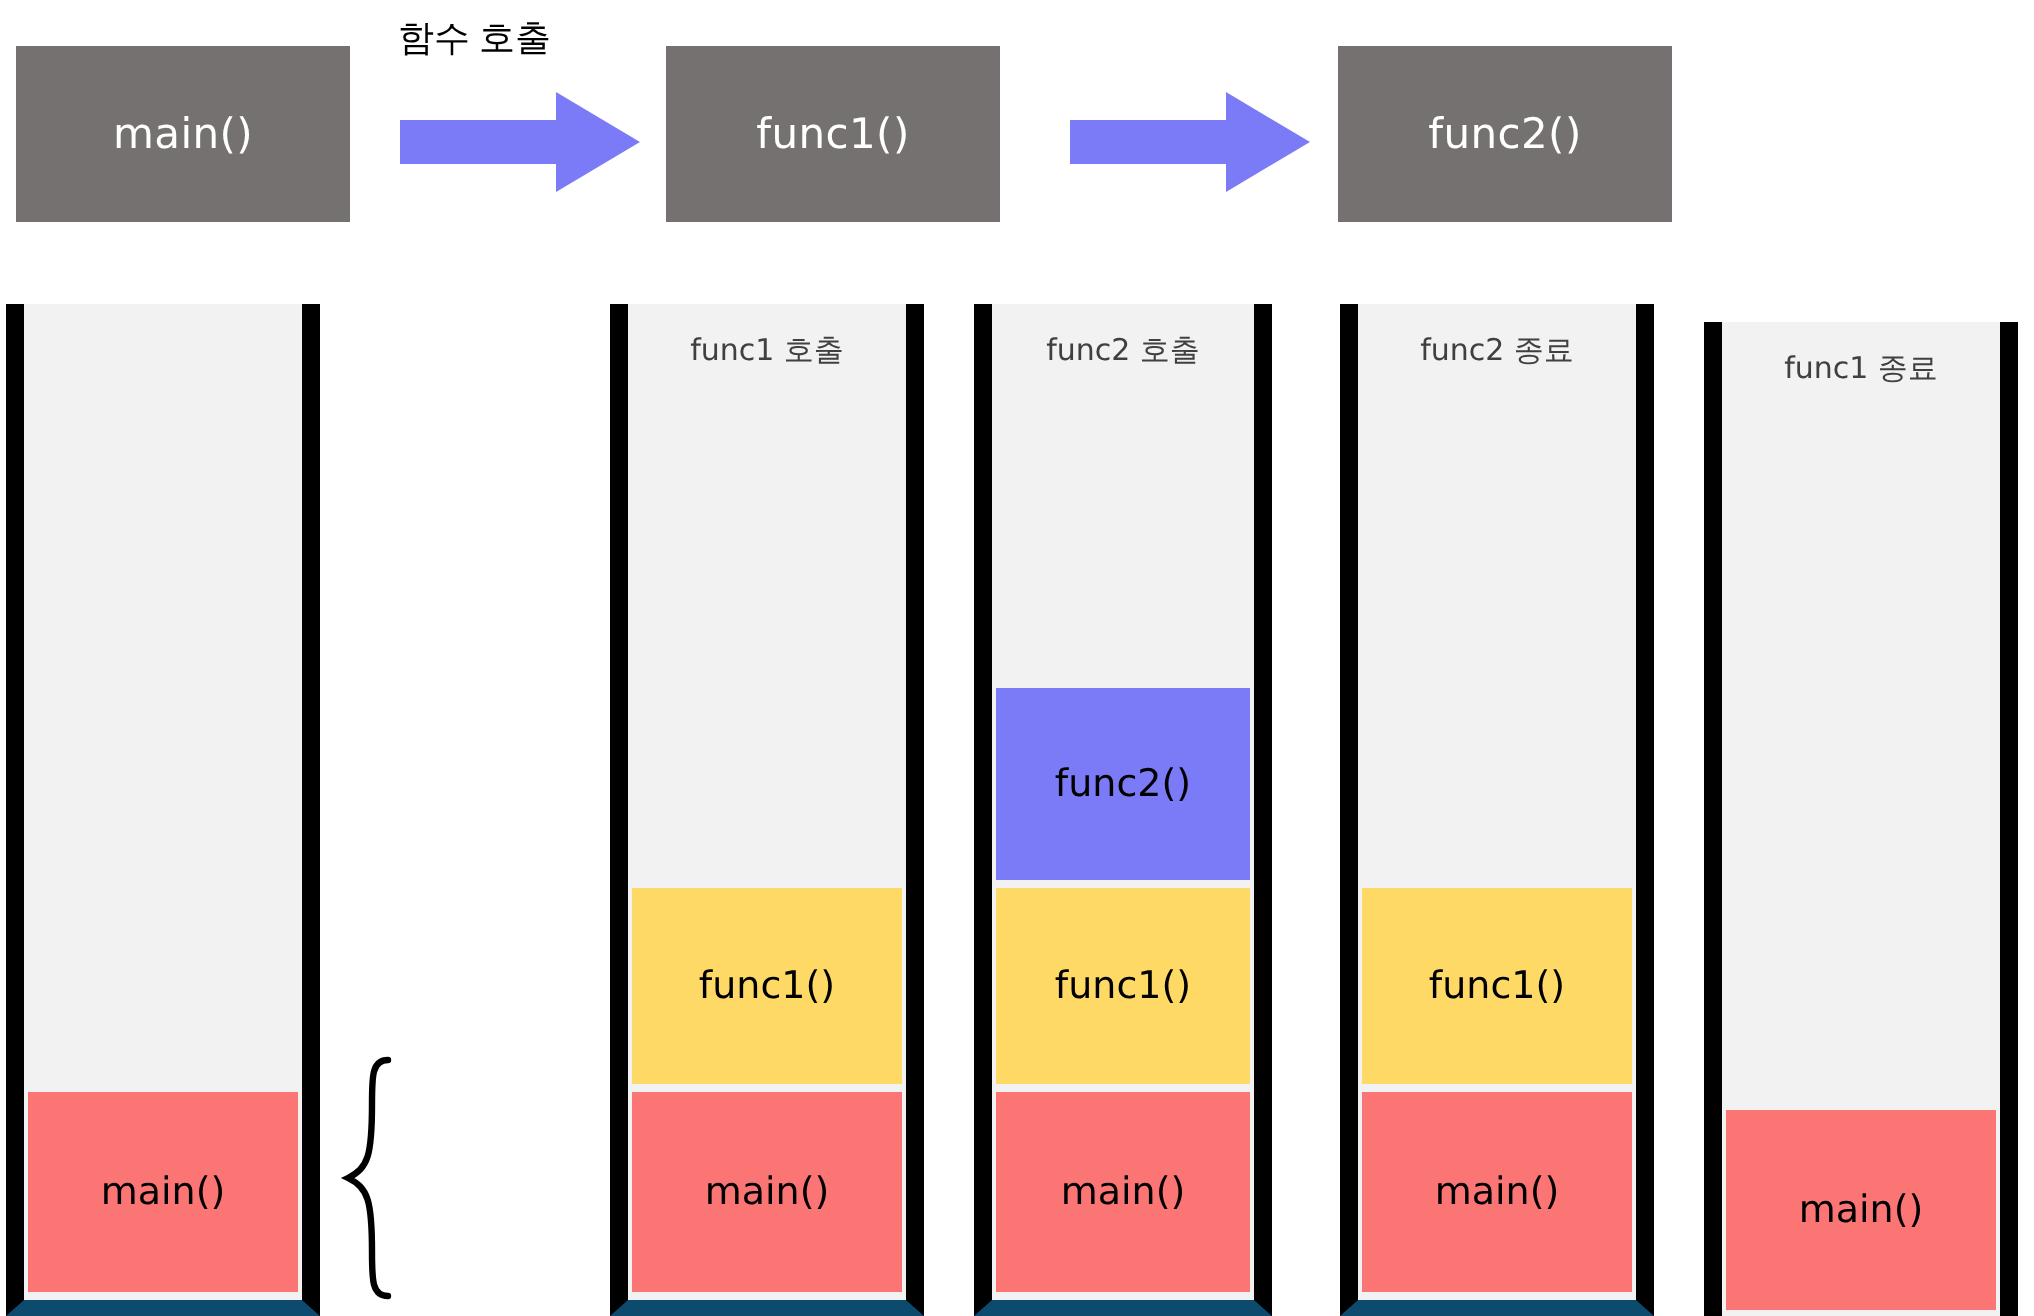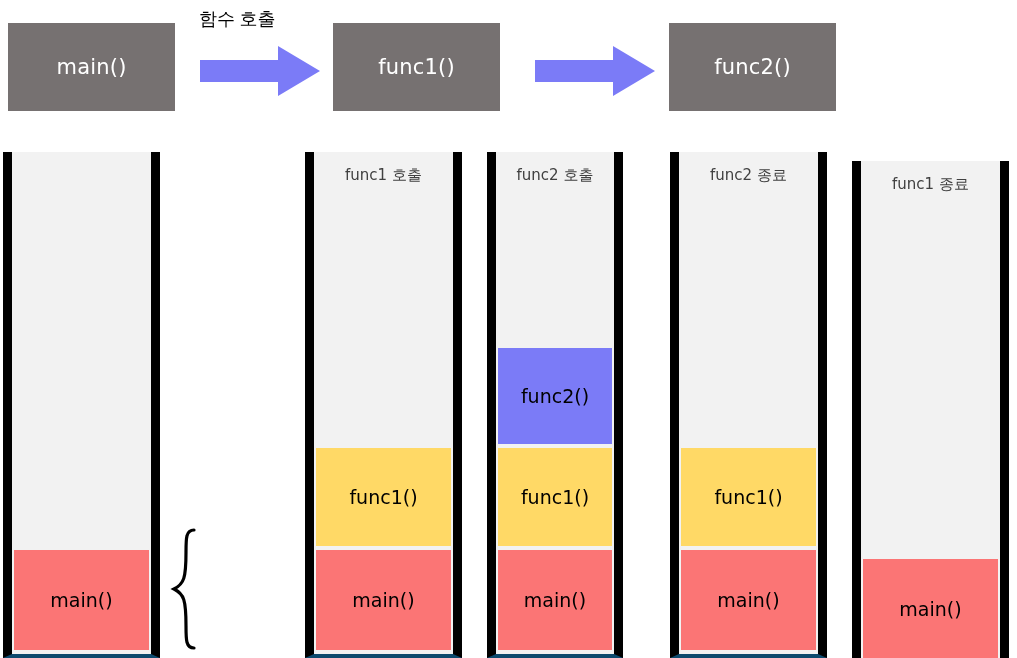--- a/index.html
+++ b/index.html
@@ -43,21 +43,21 @@
     color: #000000;
     white-space: nowrap;
   }
 
   
   .stack {
     position: absolute;
     box-sizing: border-box;
     border-left: 9px solid #000000;
     border-right: 9px solid #000000;
-    border-bottom: 4px solid #0c4a6e;
+    border-bottom: 8px solid #0c4a6e;
     border-top: none;
     background: #3b82f6;
   }
   .stack-inner {
     position: relative;
     width: 100%;
     height: 100%;
     background: #f2f2f2;
   }
   .stack-label {
@@ -150,21 +150,21 @@
       <div class="stack-label">func1 호출</div>
       <div class="frame" style="bottom:108px; height:98px; background:#FFD966;">
         <span>func1()</span>
       </div>
       <div class="frame" style="bottom:4px; height:100px; background:#FB7575;">
         <span>main()</span>
       </div>
     </div>
   </div>
 
-  <div class="stack" style="left:487px; top:152px; width:136px; height:506px;">
+  <div class="stack" style="left:487px; top:152px; width:149px; height:506px;">
     <div class="stack-inner">
       <div class="stack-label">func2 호출</div>
       <div class="frame" style="bottom:210px; height:96px; background:#7B7BF7;">
         <span>func2()</span>
       </div>
       <div class="frame" style="bottom:108px; height:98px; background:#FFD966;">
         <span>func1()</span>
       </div>
       <div class="frame" style="bottom:4px; height:100px; background:#FB7575;">
         <span>main()</span>

